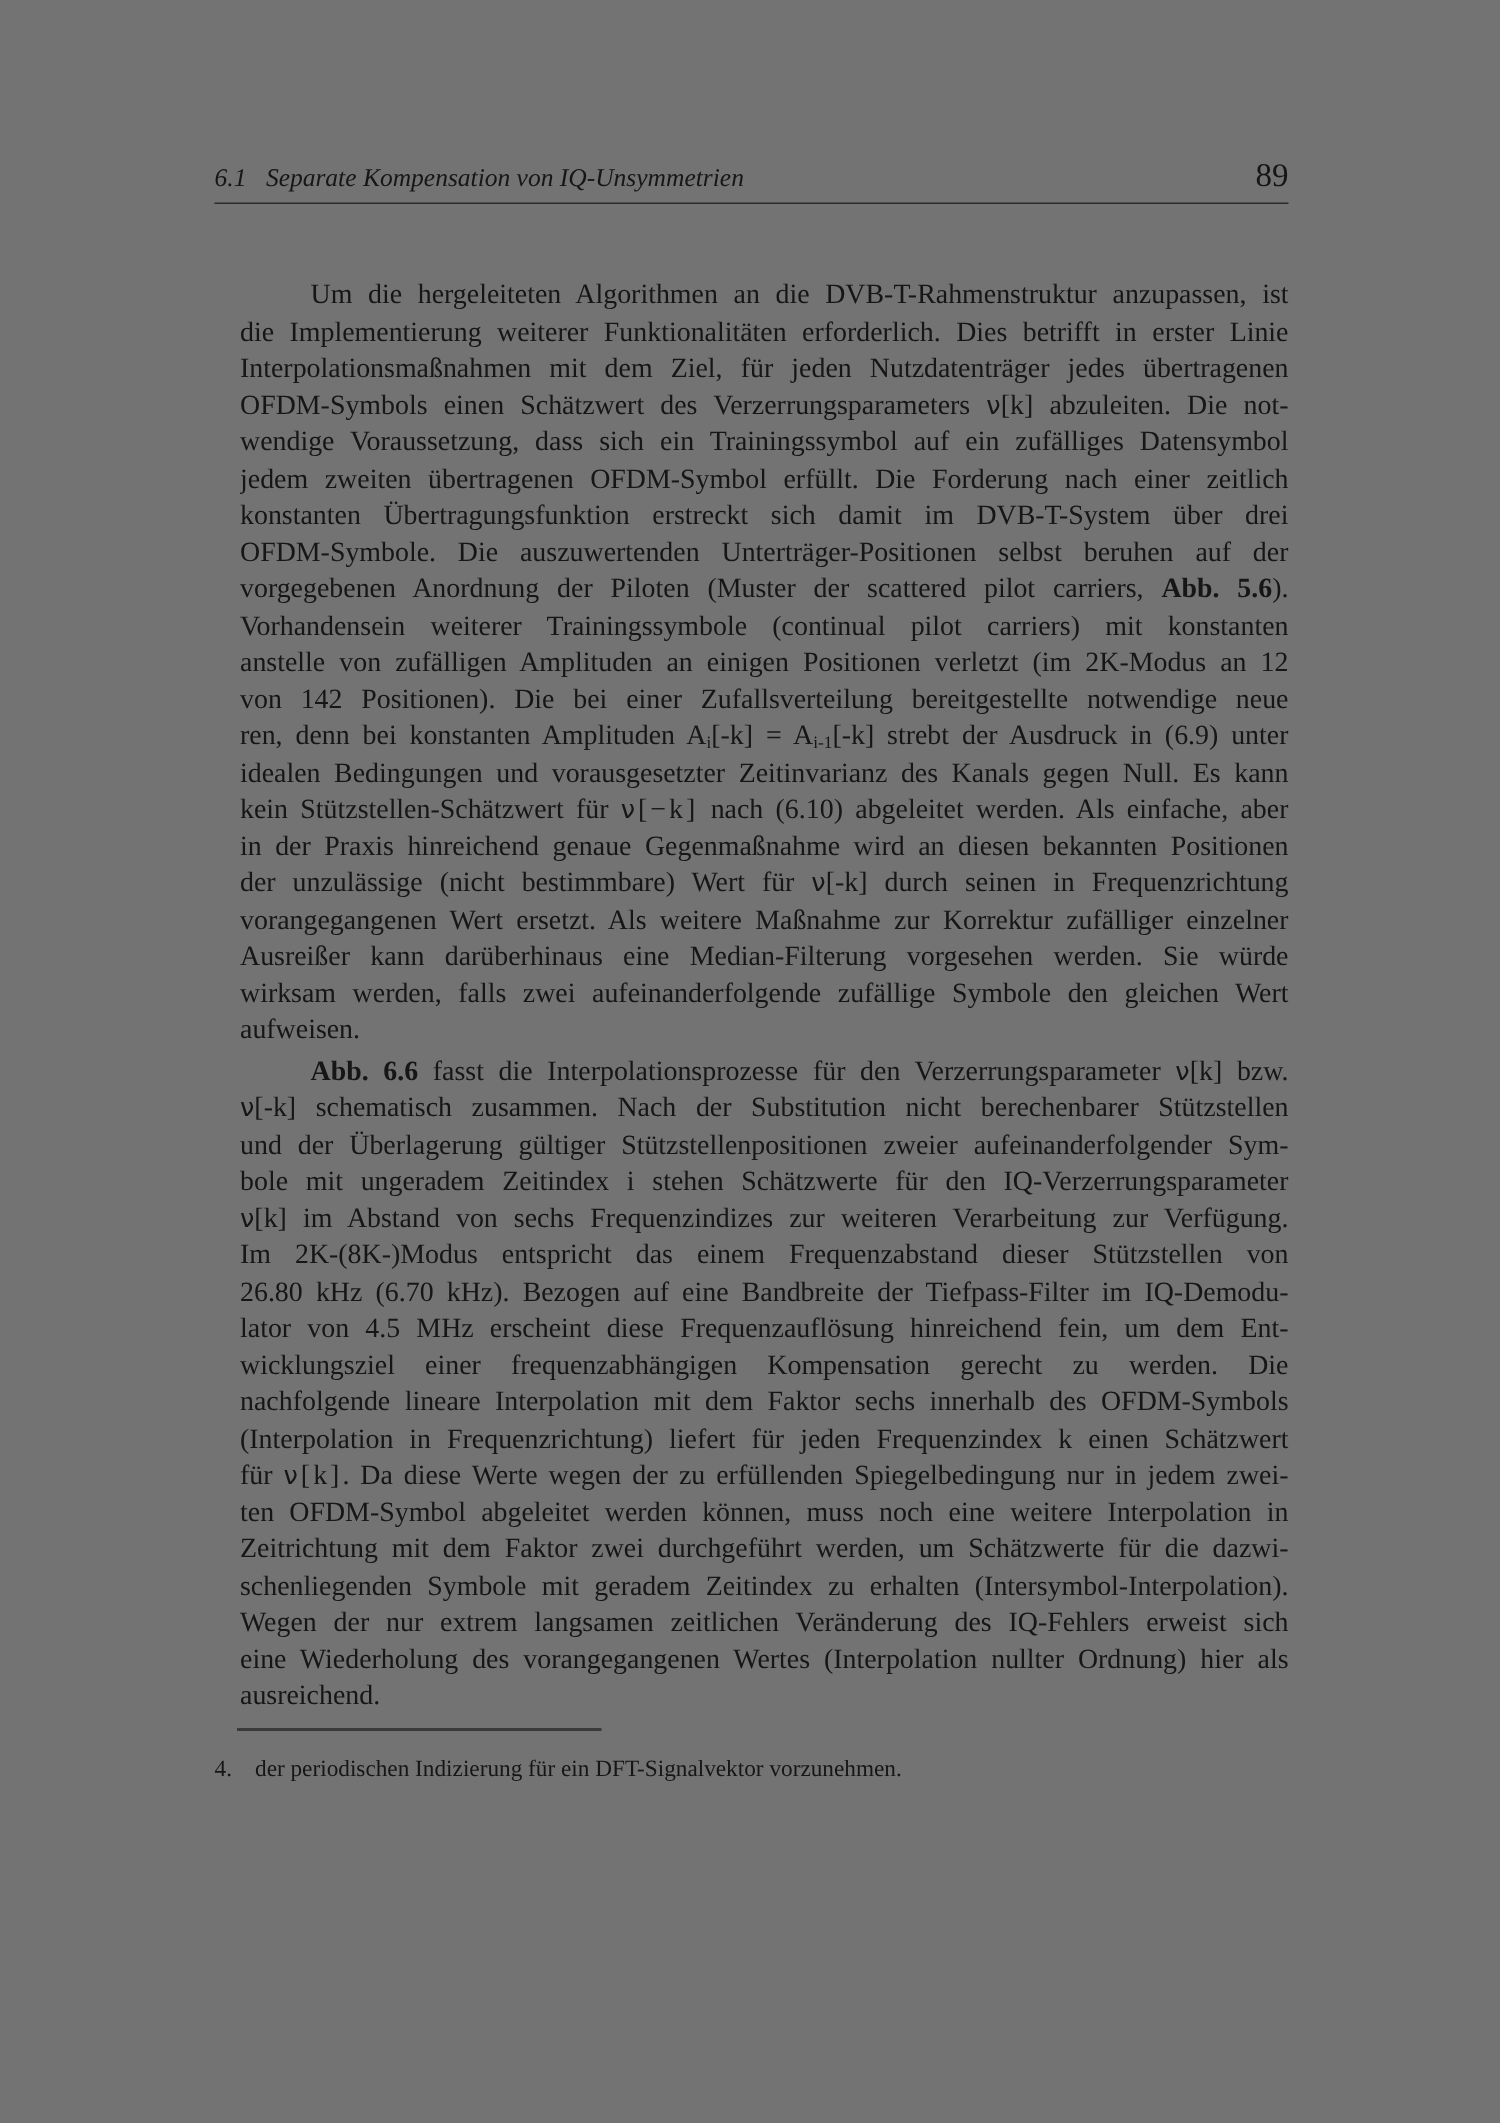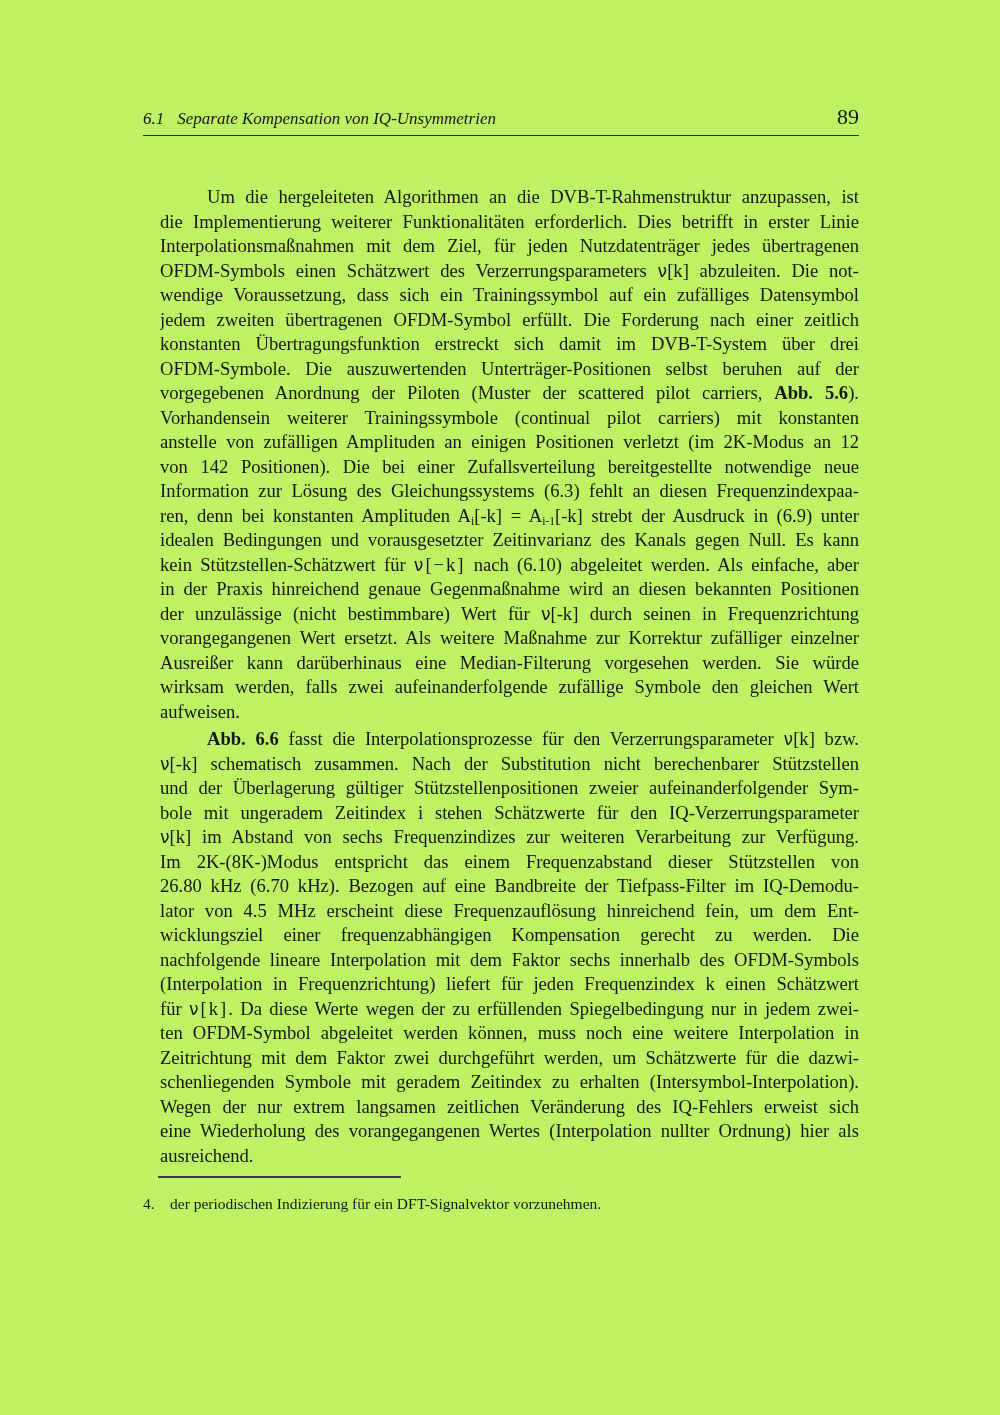--- a/index.html
+++ b/index.html
@@ -4,21 +4,21 @@
 <style>
   html,body{margin:0;padding:0;}
   body{
     width:1000px;height:1415px;
     background:#f2f2f2;
     font-family:"Liberation Serif", serif;
   }
   .page{
     position:relative;
     width:1000px;height:1415px;
-    background:#bef264;
+    background:#737373;
     color:#161616;
     overflow:hidden;
   }
   .content{
     position:absolute;
     left:143px;top:104px;
     width:716px;
   }
   
   .running-header{
@@ -85,21 +85,20 @@
         <div class="line">Interpolationsmaßnahmen mit dem Ziel, für jeden Nutzdatenträger jedes übertragenen</div>
         <div class="line">OFDM-Symbols einen Schätzwert des Verzerrungsparameters <span class="nu">ν</span>[k] abzuleiten. Die not-</div>
         <div class="line">wendige Voraussetzung, dass sich ein Trainingssymbol auf ein zufälliges Datensymbol</div>
         <div class="line">jedem zweiten übertragenen OFDM-Symbol erfüllt. Die Forderung nach einer zeitlich</div>
         <div class="line">konstanten Übertragungsfunktion erstreckt sich damit im DVB-T-System über drei</div>
         <div class="line">OFDM-Symbole. Die auszuwertenden Unterträger-Positionen selbst beruhen auf der</div>
         <div class="line">vorgegebenen Anordnung der Piloten (Muster der scattered pilot carriers, <b>Abb.&nbsp;5.6</b>).</div>
         <div class="line">Vorhandensein weiterer Trainingssymbole (continual pilot carriers) mit konstanten</div>
         <div class="line">anstelle von zufälligen Amplituden an einigen Positionen verletzt (im 2K-Modus an 12</div>
         <div class="line">von 142 Positionen). Die bei einer Zufallsverteilung bereitgestellte notwendige neue</div>
-        <div class="line">Information zur Lösung des Gleichungssystems (6.3) fehlt an diesen Frequenzindexpaa-</div>
         <div class="line">ren, denn bei konstanten Amplituden A<sub>i</sub>[-k] = A<sub>i-1</sub>[-k] strebt der Ausdruck in (6.9) unter</div>
         <div class="line">idealen Bedingungen und vorausgesetzter Zeitinvarianz des Kanals gegen Null. Es kann</div>
         <div class="line">kein Stützstellen-Schätzwert für <span class="msp"><span class="nu">ν</span>[−k]</span> nach (6.10) abgeleitet werden. Als einfache, aber</div>
         <div class="line">in der Praxis hinreichend genaue Gegenmaßnahme wird an diesen bekannten Positionen</div>
         <div class="line">der unzulässige (nicht bestimmbare) Wert für <span class="nu">ν</span>[-k] durch seinen in Frequenzrichtung</div>
         <div class="line">vorangegangenen Wert ersetzt. Als weitere Maßnahme zur Korrektur zufälliger einzelner</div>
         <div class="line">Ausreißer kann darüberhinaus eine Median-Filterung vorgesehen werden. Sie würde</div>
         <div class="line">wirksam werden, falls zwei aufeinanderfolgende zufällige Symbole den gleichen Wert</div>
         <div class="line last">aufweisen.</div>
       </div>

